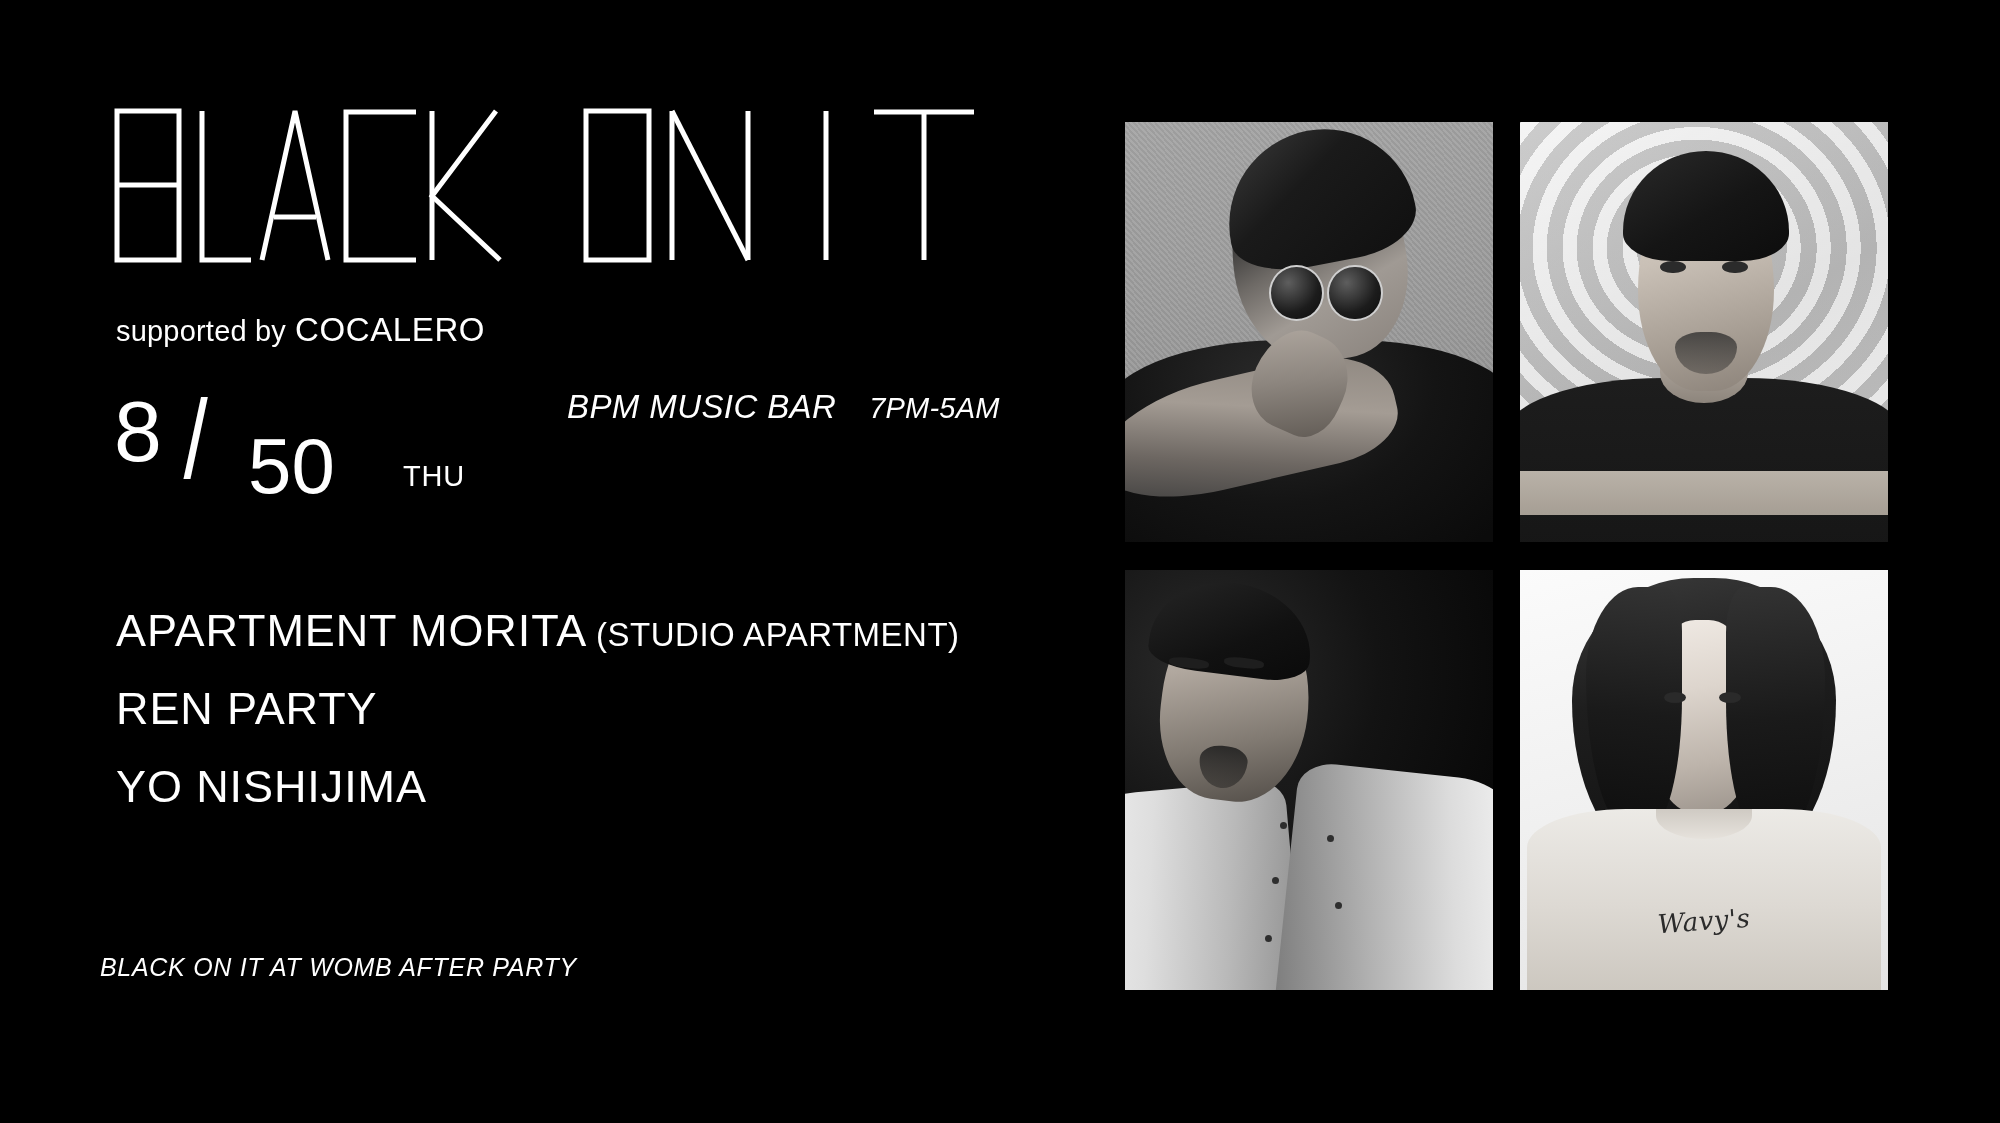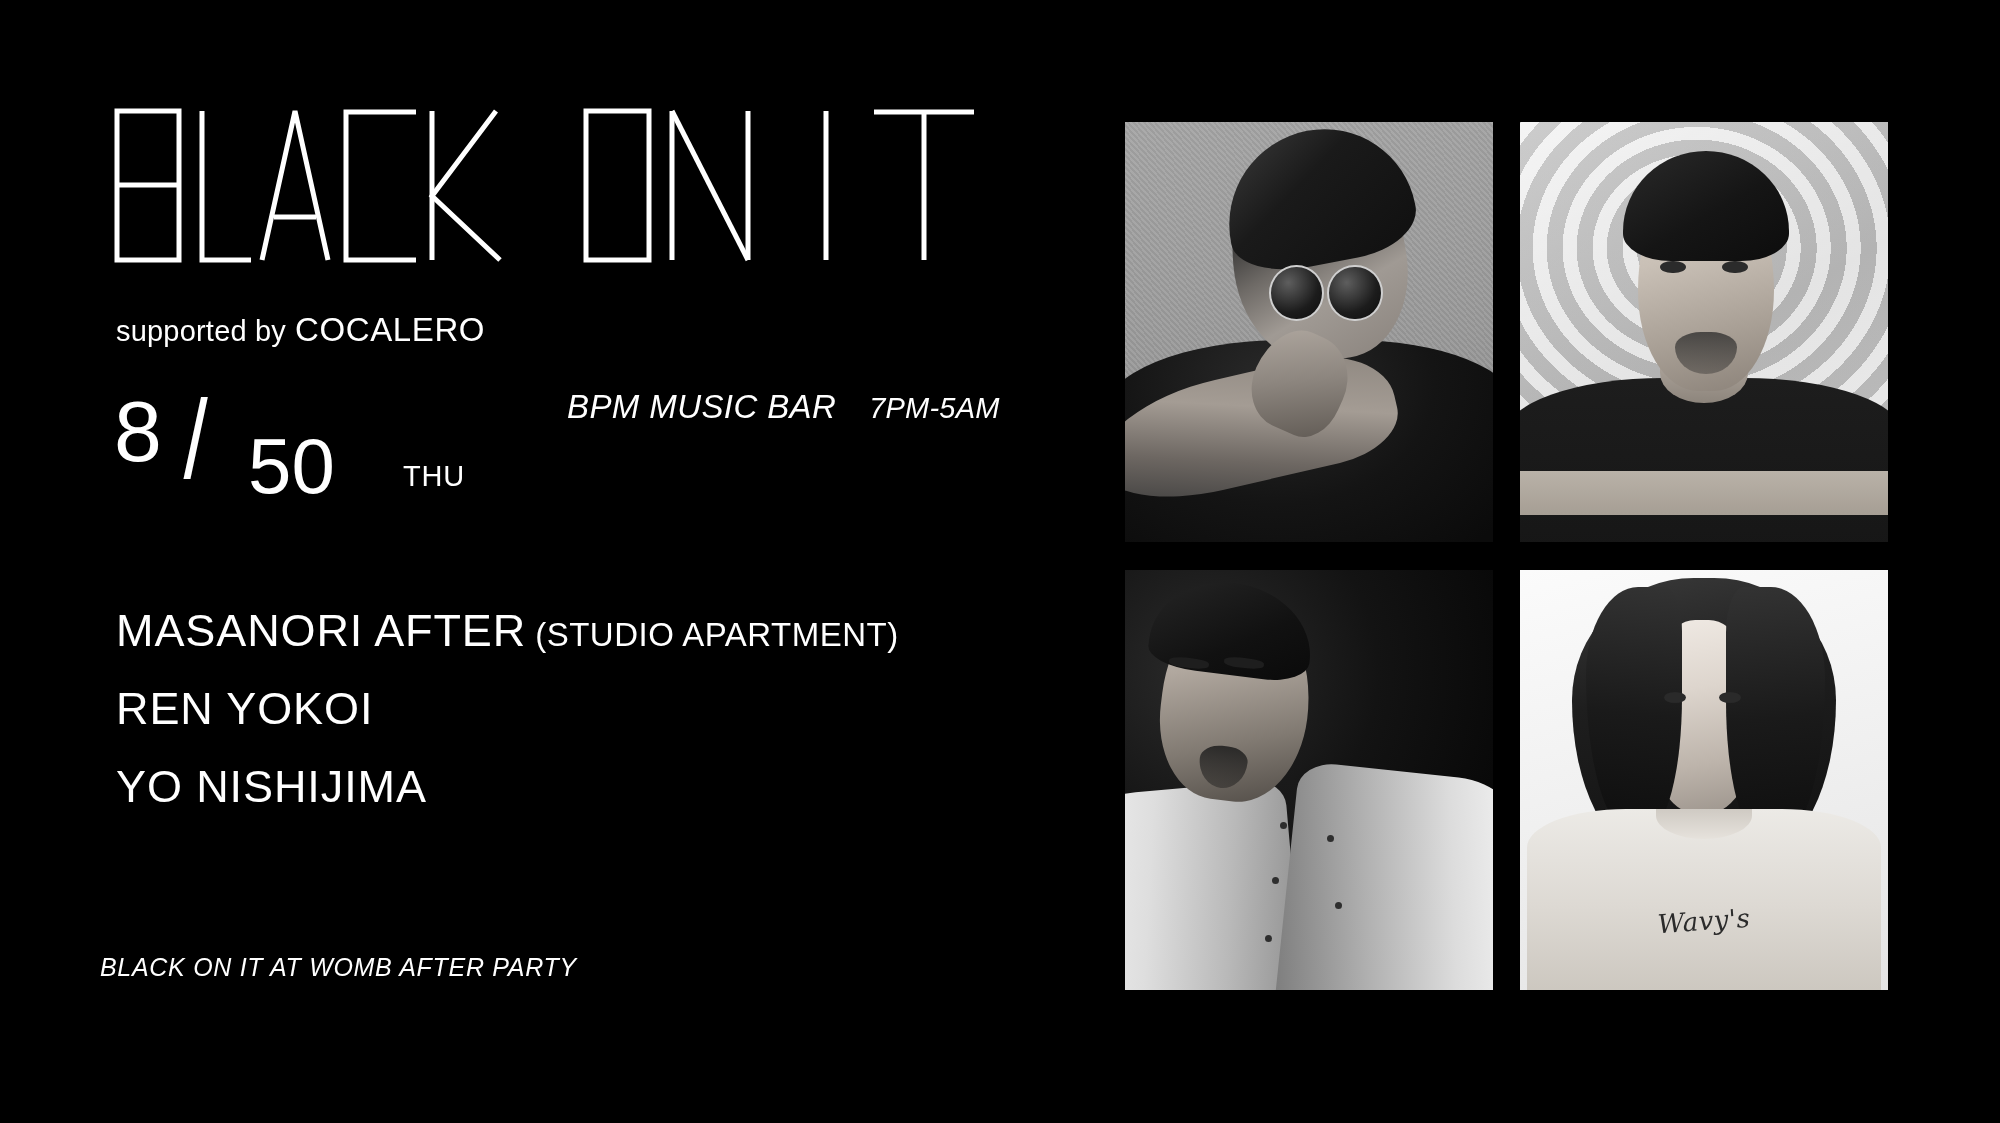--- a/index.html
+++ b/index.html
@@ -336,24 +336,24 @@
 
       <div class="venue-block">
         <div class="v-line1">
           <span class="v-name">BPM MUSIC BAR</span><span class="v-time">7PM-5AM</span>
         </div>
       </div>
     </div>
 
     <div class="lineup">
       <div class="artist">
-        <span>MASANORI AFTER</span><span class="aff">(STUDIO APARTMENT)</span>
+        <span>APARTMENT MORITA</span><span class="aff">(STUDIO APARTMENT)</span>
       </div>
       <div class="artist">
-        <span>REN YOKOI</span>
+        <span>REN PARTY</span>
       </div>
       <div class="artist">
         <span>YO NISHIJIMA</span>
       </div>
     </div>
 
     <div class="afterparty">BLACK ON IT AT WOMB  AFTER PARTY</div>
   </div>
 
   <div class="photo-grid">

